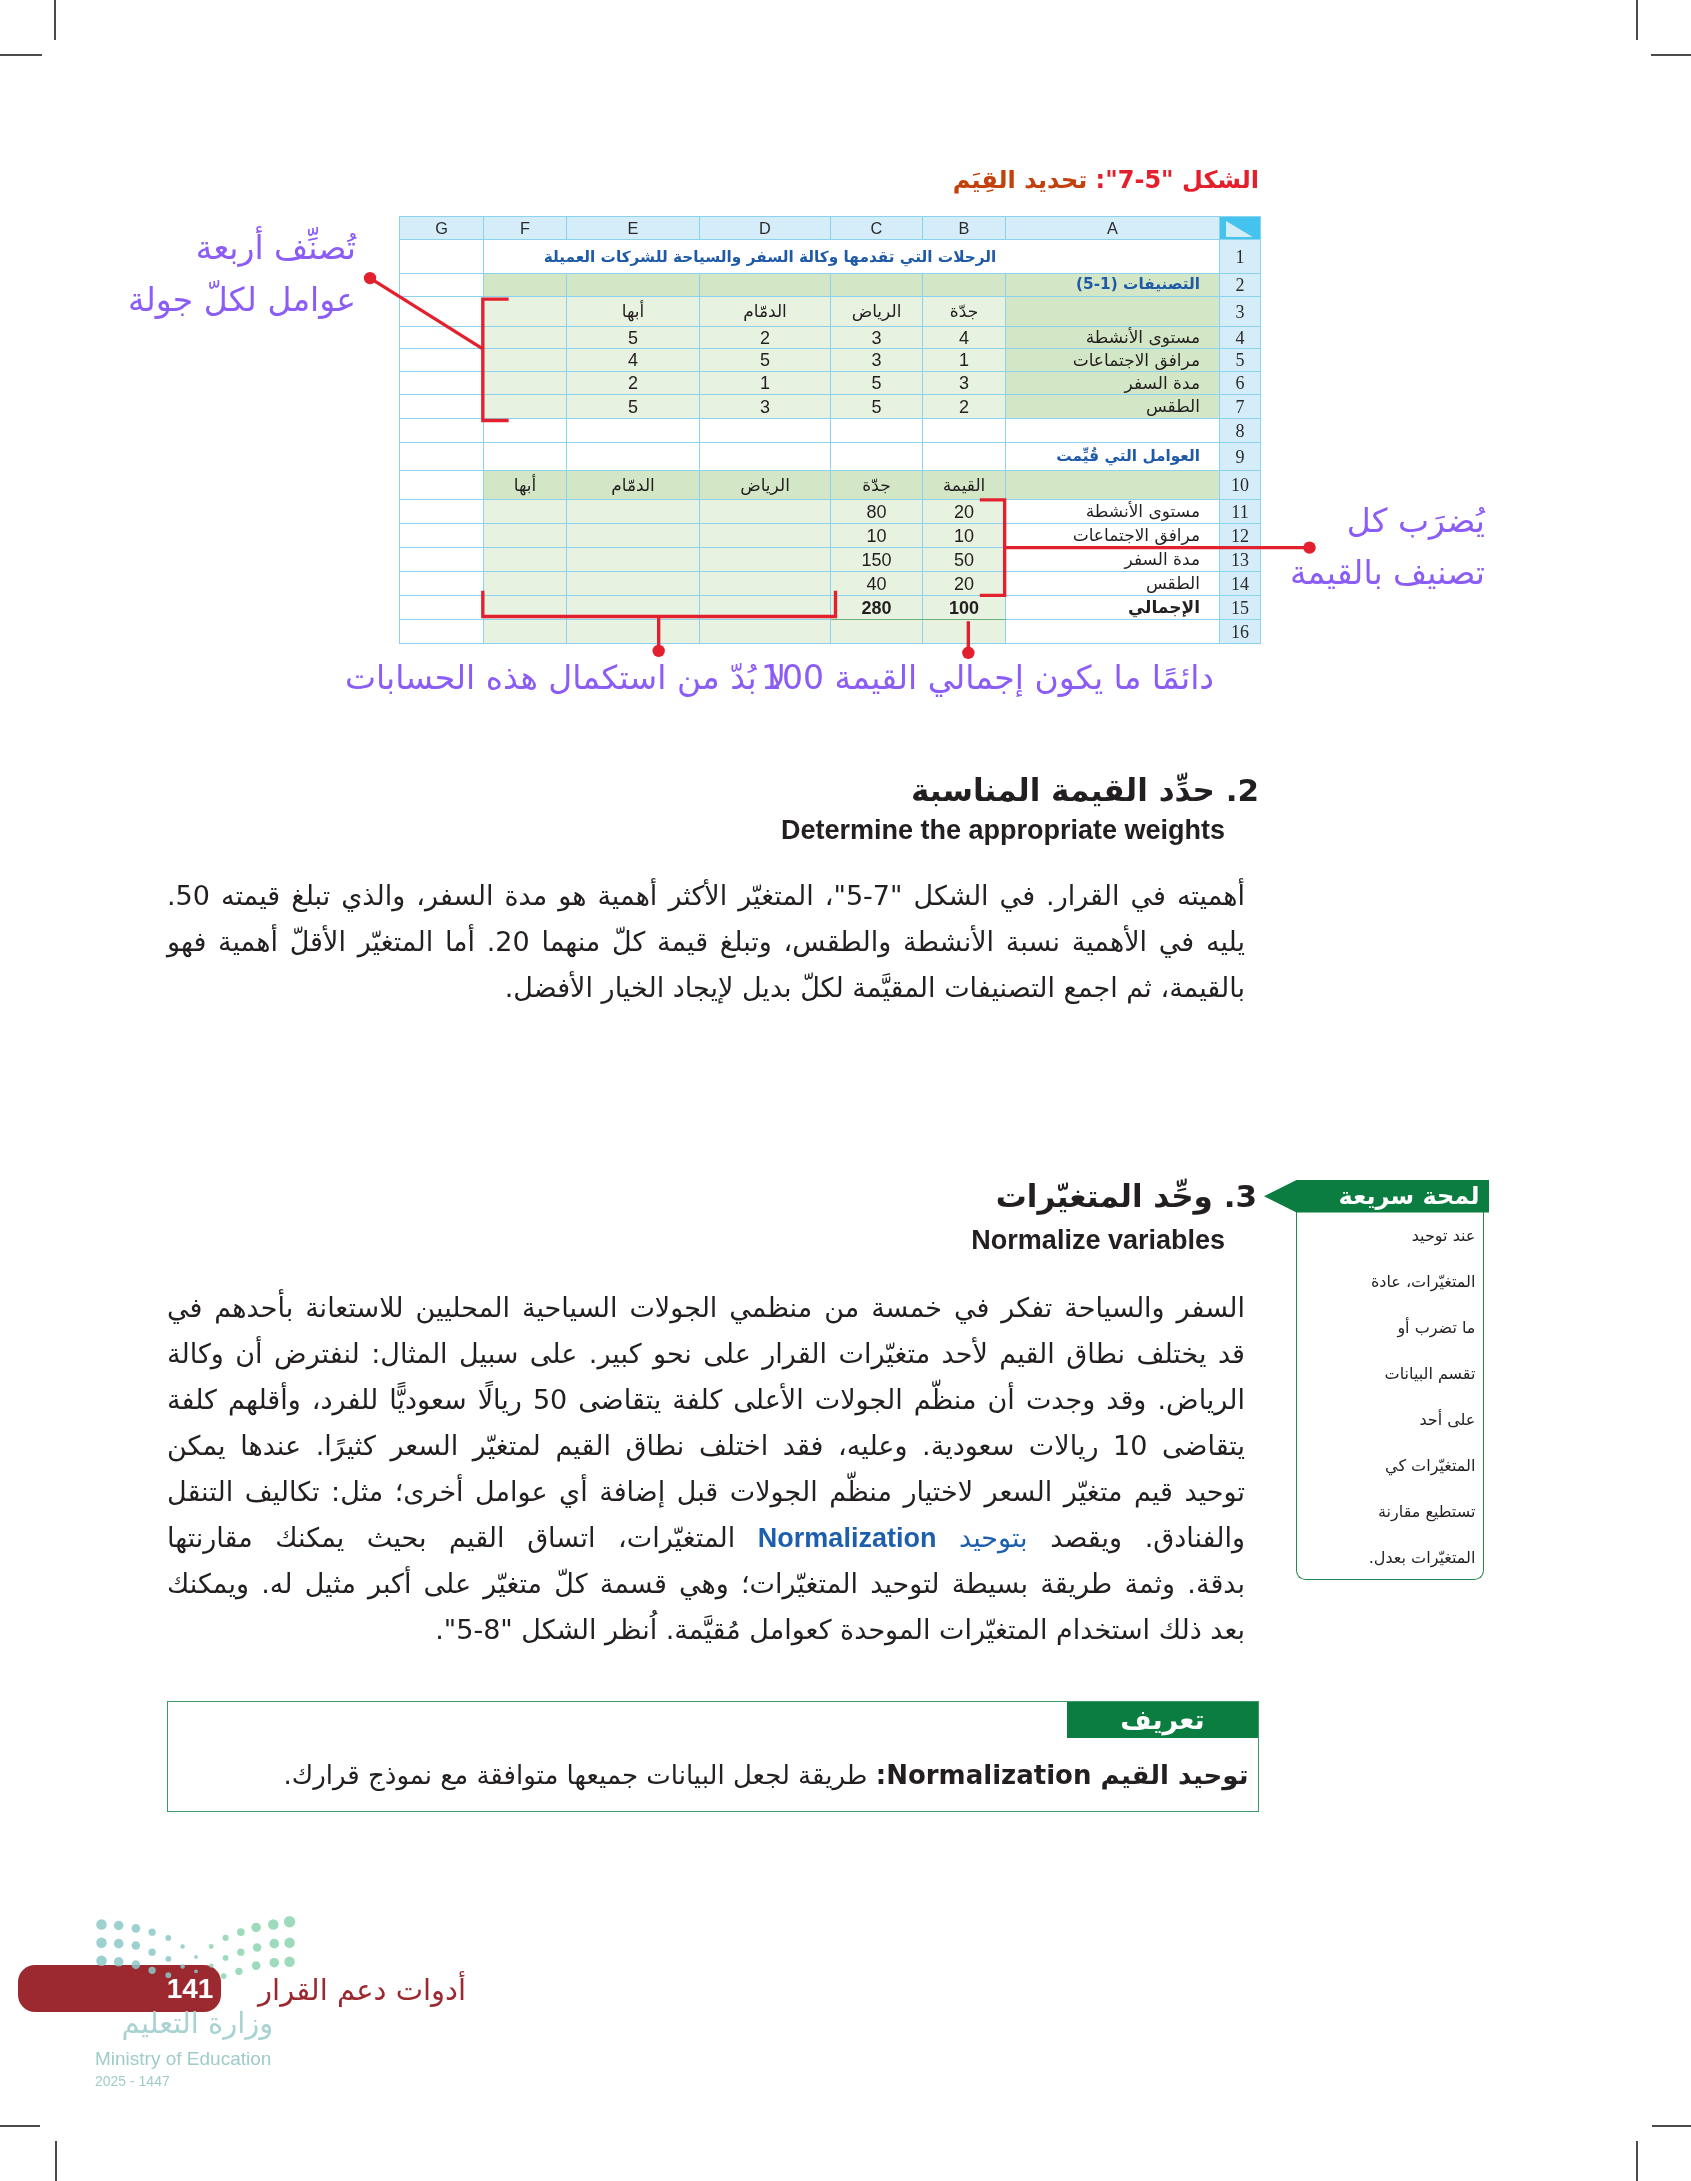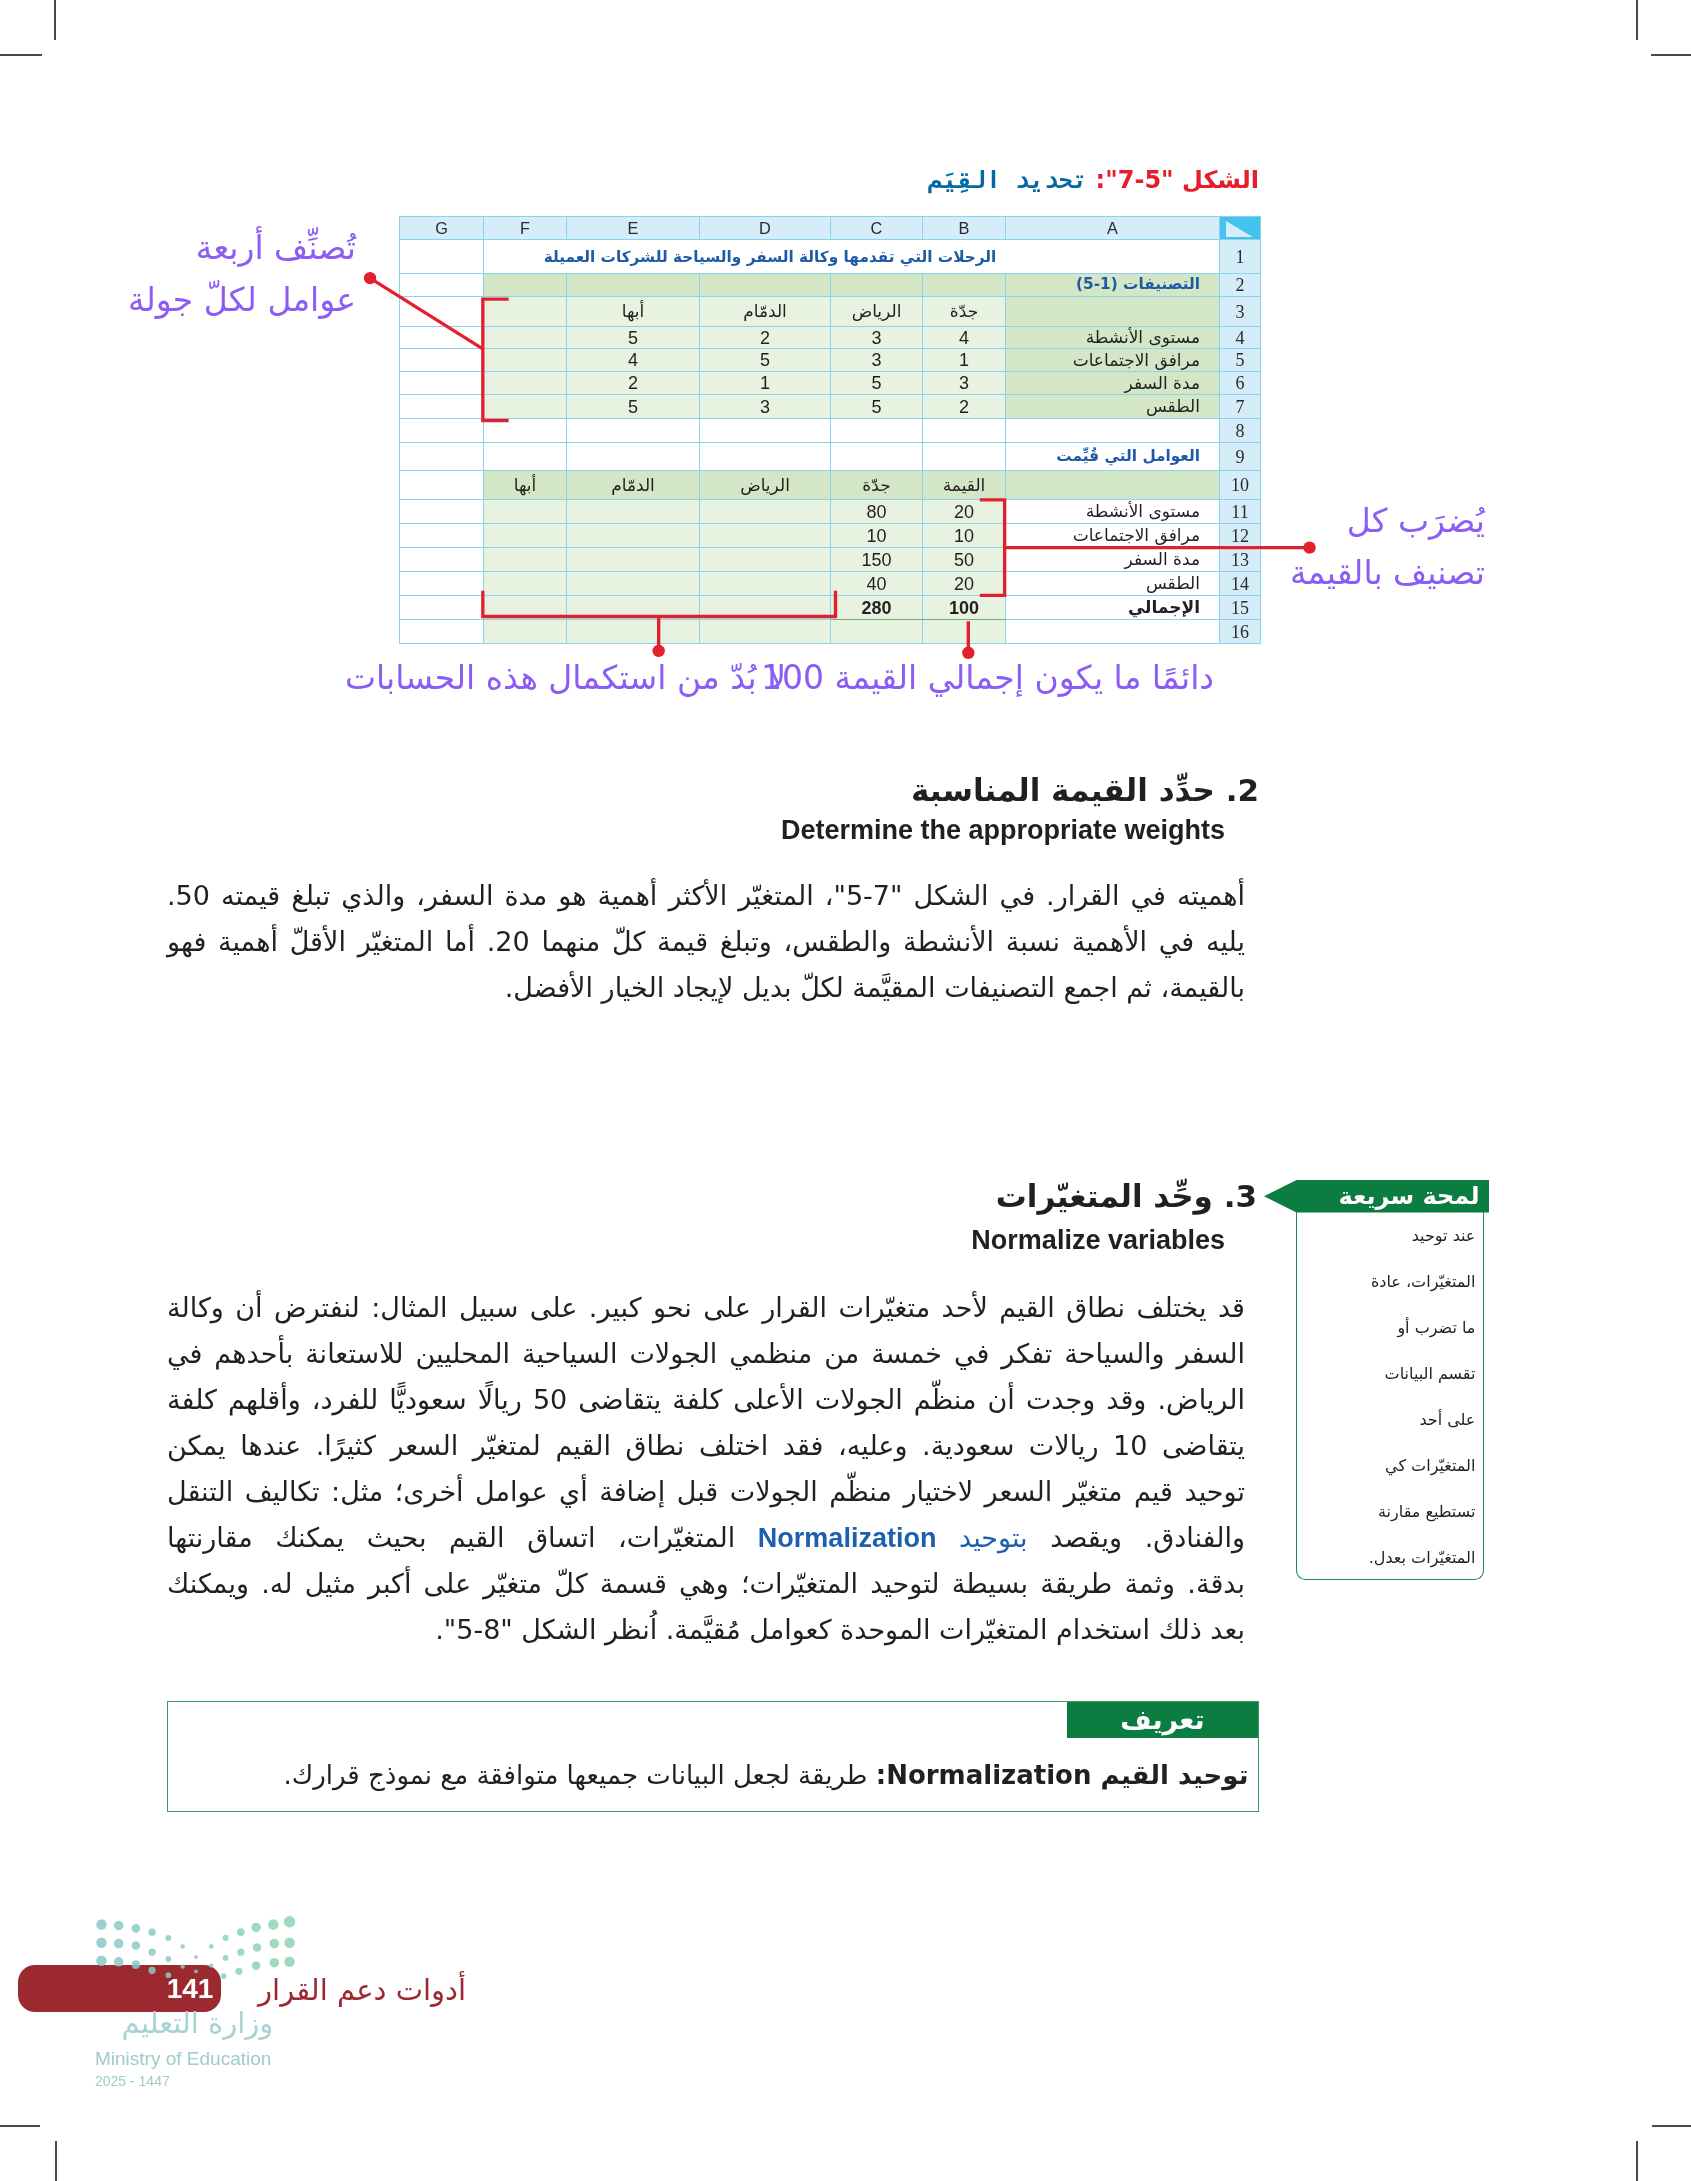--- a/index.html
+++ b/index.html
@@ -4,21 +4,21 @@
 <style>
   html, body { margin:0; padding:0; background:#ffffff; }
   #page { position:relative; width:1692px; height:2181px; overflow:hidden; background:#ffffff;
           font-family:"DejaVu Sans", sans-serif; color:#231f20; }
   .crop { position:absolute; background:#4a4a4a; }
 
   
   .fig-title { position:absolute; right:433px; top:161px; height:38px; line-height:38px; direction:rtl;
                font-size:24px; font-weight:bold; white-space:nowrap; }
   .fig-title .lbl { color:#e41e2b; }
-  .fig-title .ttl { color:#0369a1;font-family:Liberation Mono, monospace; }
+  .fig-title .ttl { color:#c2410c; }
 
   
   .sheet { position:absolute; left:399px; top:216px; width:861px; border-collapse:collapse; table-layout:fixed; }
   .sheet td { border-left:1px solid #8ad2ee; border-right:1px solid #8ad2ee; border-top:1.9px solid #8ad2ee;
               border-bottom:1.9px solid #8ad2ee; padding:0; text-align:center; vertical-align:middle;
               font-size:17px; color:#231f20; white-space:nowrap; overflow:hidden; line-height:1; }
   .sheet td.ch { background:#d5edf9; font-family:"Liberation Sans", sans-serif; font-size:16.3px; color:#2b2b2b; }
   .sheet td.rn { background:#d5edf9; font-family:"Liberation Serif", serif; font-size:18px; color:#2b2b2b; }
   .sheet td.corner { background:#45c3ef; position:relative; }
   .sheet td.corner .tri { position:absolute; left:5.7px; top:3.8px; width:27px; height:16.3px; background:#d5edf9;
@@ -327,22 +327,22 @@
   <div class="h-en" style="right:467px;top:811px">Determine the appropriate weights</div>
   <div class="para" style="top:873px">
     <div class="ln">أهميته في القرار. في الشكل "7-5"، المتغيّر الأكثر أهمية هو مدة السفر، والذي تبلغ قيمته 50.</div>
     <div class="ln">يليه في الأهمية نسبة الأنشطة والطقس، وتبلغ قيمة كلّ منهما 20. أما المتغيّر الأقلّ أهمية فهو</div>
     <div class="ln last">بالقيمة، ثم اجمع التصنيفات المقيَّمة لكلّ بديل لإيجاد الخيار الأفضل.</div>
   </div>
 
   <div class="h-ar" style="right:435px;top:1174px">3. وحِّد المتغيّرات</div>
   <div class="h-en" style="right:467px;top:1221px">Normalize variables</div>
   <div class="para" style="top:1285px">
+    <div class="ln">السفر والسياحة تفكر في خمسة من منظمي الجولات السياحية المحليين للاستعانة بأحدهم في</div>
     <div class="ln">قد يختلف نطاق القيم لأحد متغيّرات القرار على نحو كبير. على سبيل المثال: لنفترض أن وكالة</div>
-    <div class="ln">السفر والسياحة تفكر في خمسة من منظمي الجولات السياحية المحليين للاستعانة بأحدهم في</div>
     <div class="ln">الرياض. وقد وجدت أن منظّم الجولات الأعلى كلفة يتقاضى 50 ريالًا سعوديًّا للفرد، وأقلهم كلفة</div>
     <div class="ln">يتقاضى 10 ريالات سعودية. وعليه، فقد اختلف نطاق القيم لمتغيّر السعر كثيرًا. عندها يمكن</div>
     <div class="ln">توحيد قيم متغيّر السعر لاختيار منظّم الجولات قبل إضافة أي عوامل أخرى؛ مثل: تكاليف التنقل</div>
     <div class="ln"><span>والفنادق. ويقصد </span><span class="hl-ar">بتوحيد</span> <span class="hl-en">Normalization</span><span> المتغيّرات، اتساق القيم بحيث يمكنك مقارنتها</span></div>
     <div class="ln">بدقة. وثمة طريقة بسيطة لتوحيد المتغيّرات؛ وهي قسمة كلّ متغيّر على أكبر مثيل له. ويمكنك</div>
     <div class="ln last">بعد ذلك استخدام المتغيّرات الموحدة كعوامل مُقيَّمة. اُنظر الشكل "8-5".</div>
   </div>
 
   <div class="tip-tag">
     <span>لمحة سريعة</span>

